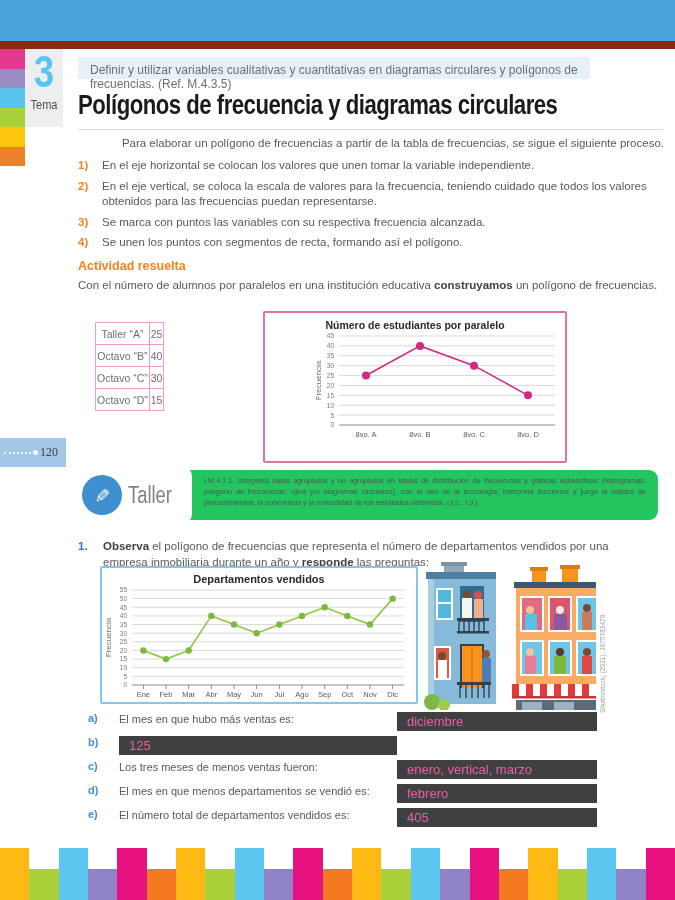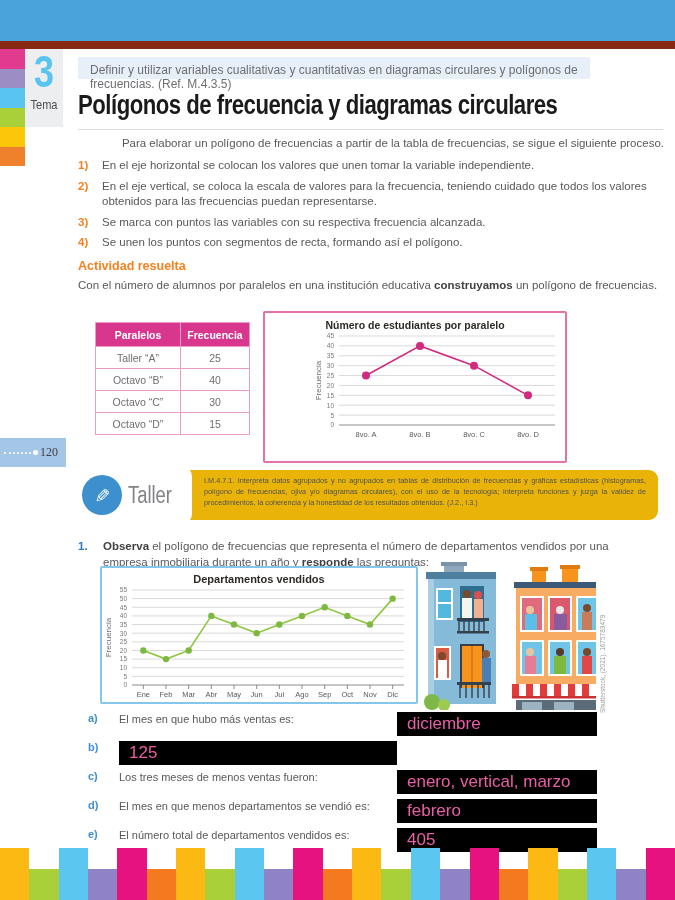--- a/index.html
+++ b/index.html
@@ -52,21 +52,21 @@
   .chart1 .chart-title{font-size:10.5px;margin-top:6px;}
   .chart2 .chart-title{font-size:11px;margin-top:5px;}
 
   .page-band{position:absolute;left:0;top:438px;width:66px;height:29px;background:#A4C7E8;
     display:flex;align-items:center;padding:0 8px 0 4px;box-sizing:border-box;}
   .page-band .leader{flex:1;border-top:2px dotted #EAF2FA;margin-right:2px;}
   .page-band .dot{width:5px;height:5px;border-radius:50%;background:#fff;margin-right:2px;flex:none;}
   .page-band .num{font-size:12px;color:#414042;font-family:Liberation Serif, serif;}
 
   
-  .taller{position:absolute;left:78px;top:470px;width:580px;height:50px;background:#eab308;border-radius:9px;}
+  .taller{position:absolute;left:78px;top:470px;width:580px;height:50px;background:#22c55e;border-radius:9px;}
   .taller-left{position:absolute;left:-2px;top:-4px;width:116px;height:58px;background:#fff;border-radius:10px;
     display:flex;align-items:center;}
   .taller-circle{width:40px;height:40px;border-radius:50%;background:#3E8FCE;margin-left:6px;flex:none;
     display:flex;align-items:center;justify-content:center;}
   .taller-circle span{color:#fff;font-size:19px;transform:rotate(90deg);}
   .taller-label{font-size:23px;color:#808285;margin-left:6px;transform:scaleX(.8);transform-origin:left center;}
   .taller-text{position:absolute;left:126px;top:6px;width:442px;font-size:7.3px;color:#4F5356;
     line-height:1.5;text-align:justify;}
 
   
@@ -77,22 +77,22 @@
   
   .illustration{position:absolute;left:424px;top:562px;}
   .attribution{position:absolute;left:599px;top:565px;height:148px;font-size:6.5px;color:#9B9DA0;
     writing-mode:vertical-rl;transform:rotate(180deg);}
 
   
   .questions{position:absolute;left:88px;top:712px;width:510px;}
   .q-row{display:grid;grid-template-columns:31px 278px 200px;margin-bottom:5px;align-items:stretch;}
   .q-label{font-size:11px;font-weight:bold;color:#3E8ED8;}
   .q-text{font-size:11px;color:#58595B;line-height:1.35;text-align:justify;padding-right:14px;}
-  .q-answer{background:#000000;display:flex;align-items:center;padding:2px 10px;box-sizing:border-box;
-    font-size:17px;color:#E95FA5;min-height:19px;}
+  .q-answer{background:#404040;display:flex;align-items:center;padding:2px 10px;box-sizing:border-box;
+    font-size:13px;color:#E95FA5;min-height:19px;}
 
   
   .footer-bars{position:absolute;left:0;bottom:0;width:675px;height:52px;display:flex;align-items:flex-end;}
   .footer-bars div{flex:1;}
 
   svg text{font-family:"Liberation Sans","DejaVu Sans",sans-serif;}
 </style>
 </head>
 <body>
 
@@ -138,24 +138,20 @@
         <span class="n">4)</span>
         <span>Se unen los puntos con segmentos de recta, formando así el polígono.</span>
       </div>
   </div>
 
   <div class="activity-heading">Actividad resuelta</div>
   <div class="activity-text"><span>Con el número de alumnos por paralelos en una institución educativa </span><b>construyamos</b><span> un polígono de frecuencias.</span></div>
 
   <table class="freq-table">
     <tbody>
-        <tr>
-      <th>Paralelos</th>
-      <th>Frecuencia</th>
-    </tr>
     <tr>
           <td>Taller “A”</td>
           <td>25</td>
         </tr>
     <tr>
           <td>Octavo “B”</td>
           <td>40</td>
         </tr>
     <tr>
           <td>Octavo “C”</td>

